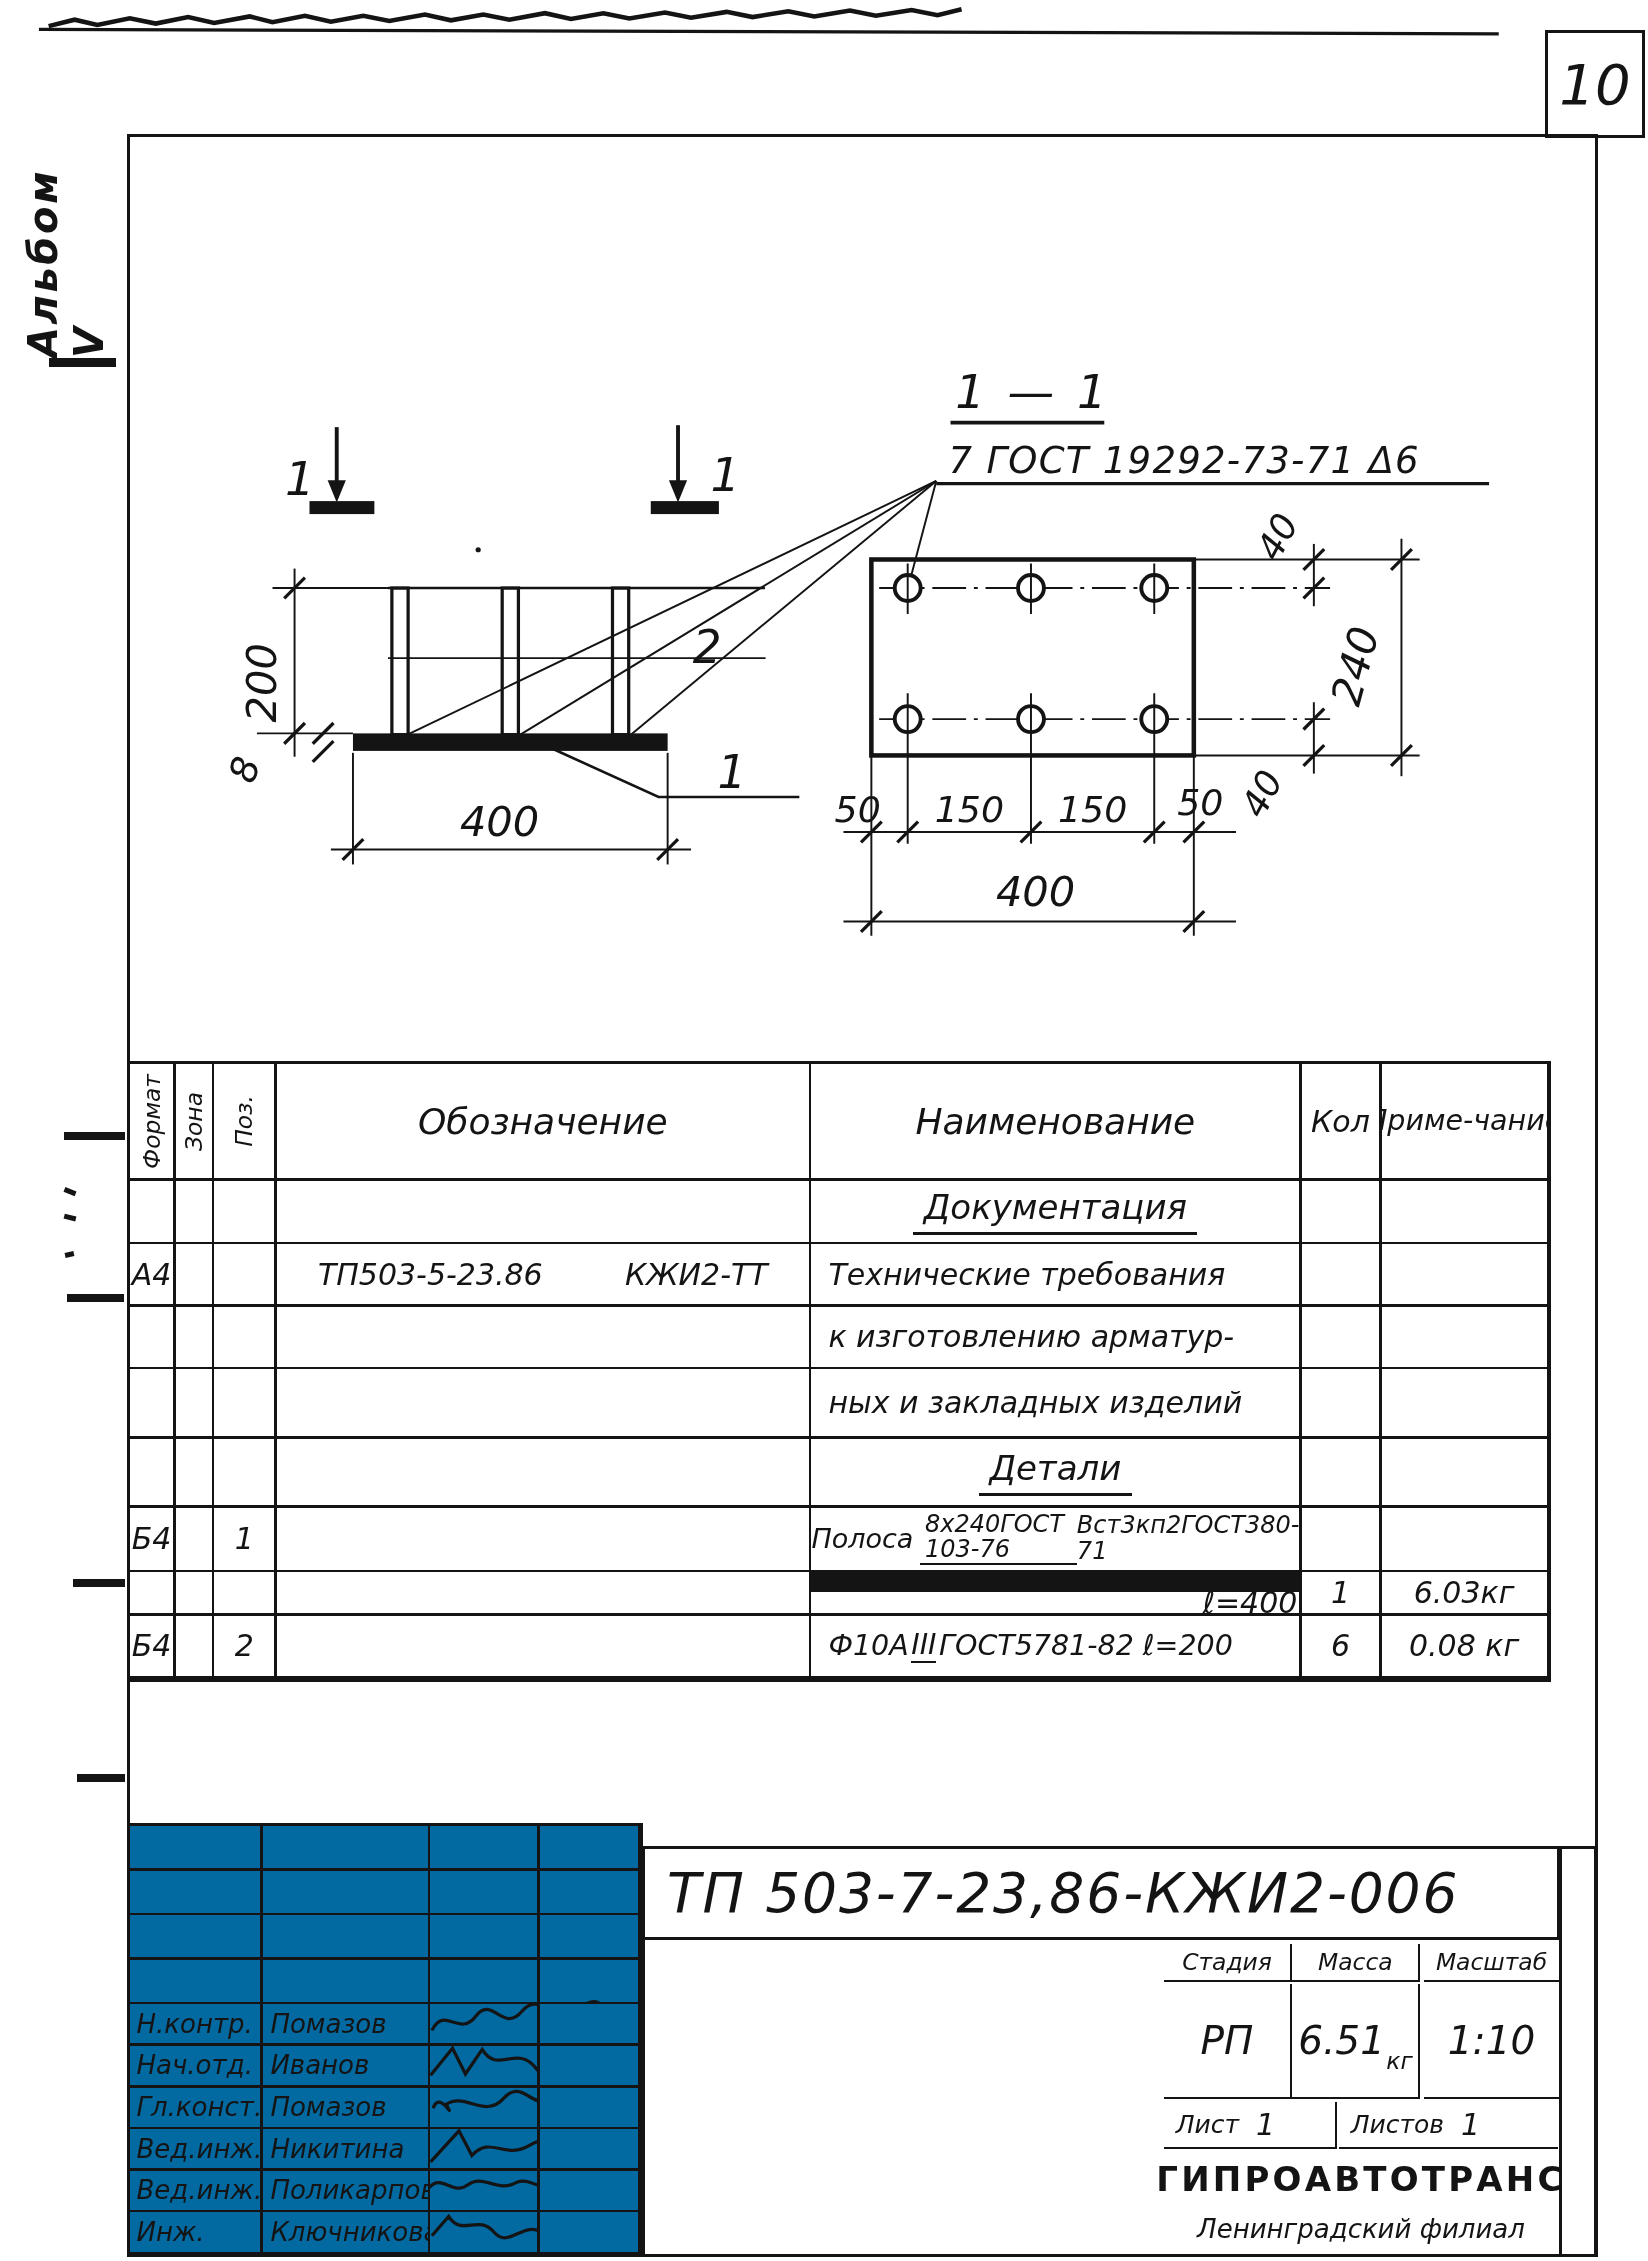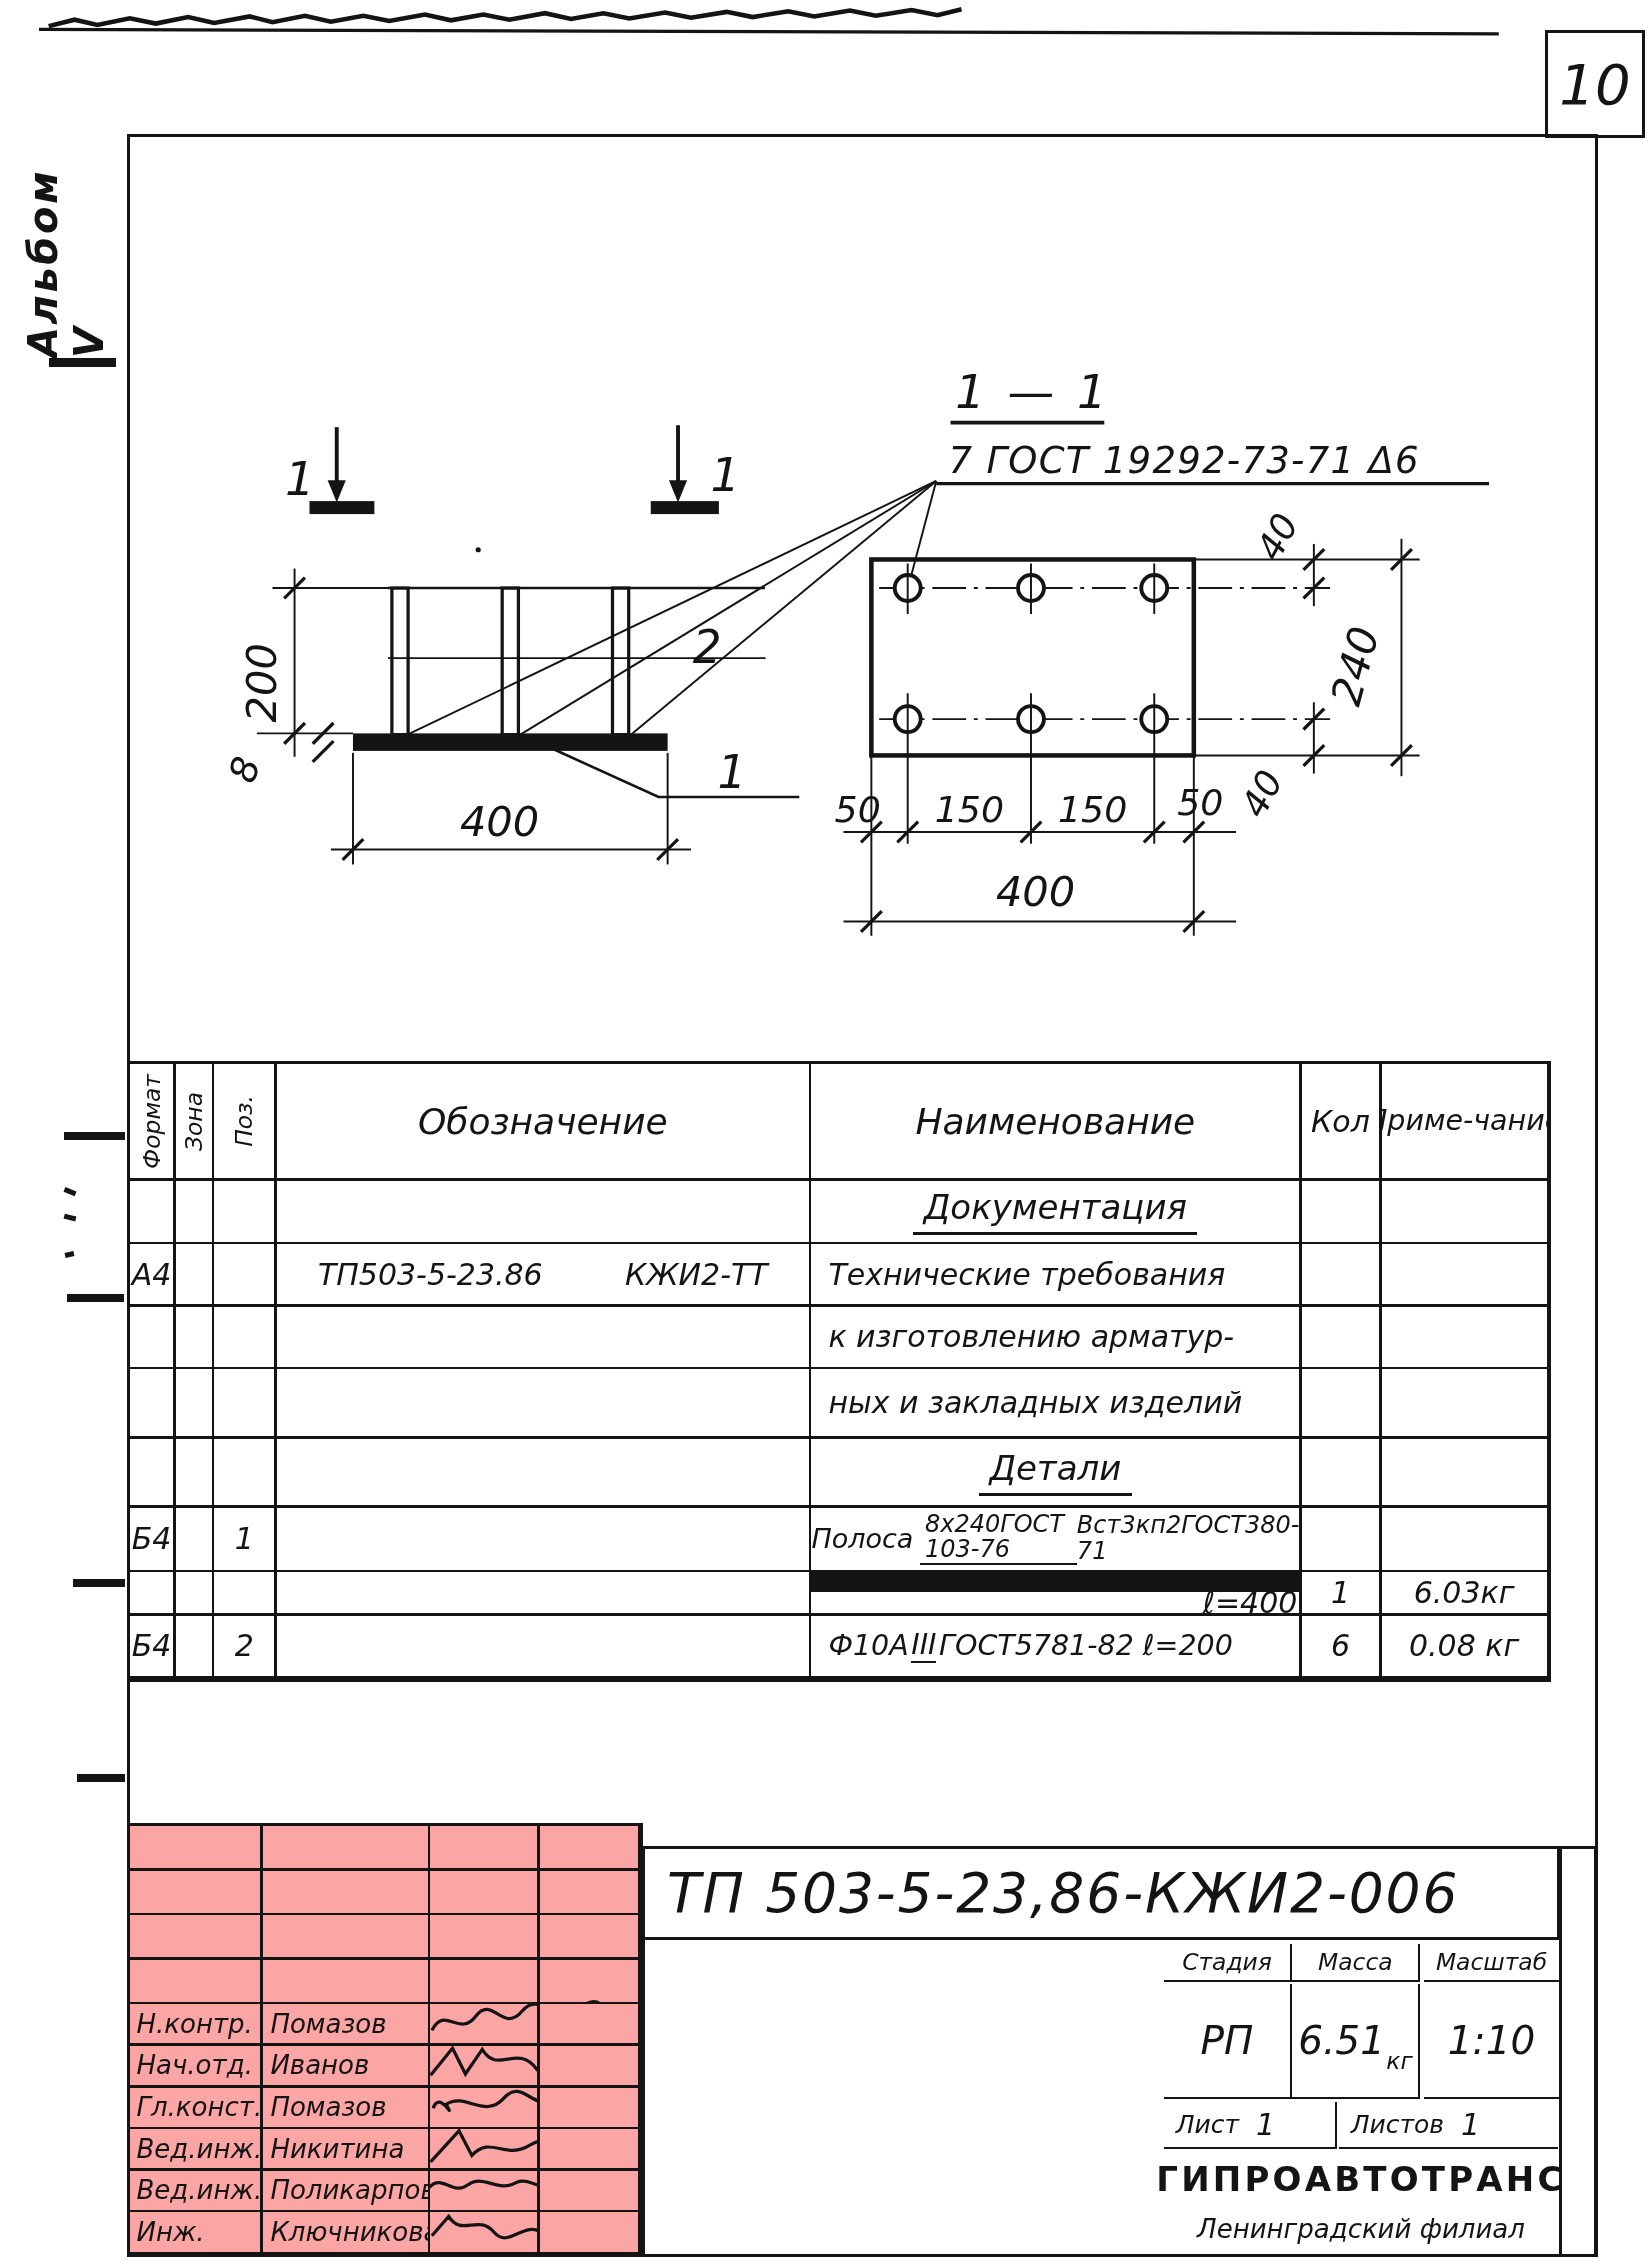--- a/index.html
+++ b/index.html
@@ -25,21 +25,21 @@
   .vtext{writing-mode:vertical-rl;transform:rotate(180deg);font-size:23.4px;}
   .hcol{font-size:36px;}
   .section-name{border-bottom:3.2px solid #141414;padding:0 10.4px 5.2px 10.4px;font-size:34px;}
   .frac{display:flex;flex-direction:row;align-items:center;line-height:1.05;font-size:24px;}
   .frac .top{border-bottom:2.6px solid #141414;padding:0 5.2px 1.3px 5.2px;}
   .u3{border-bottom:2.6px solid #141414;}
   
   #tb-left{left:127px;top:1823px;width:516px;height:433px;border:3.9px solid #141414;background:#141414;
            display:grid;grid-template-columns:130px 165px 107px 98px;
            grid-template-rows:42px 42px 42px 42px 39px 39px 39px 39px 39px 40px;grid-gap:2.6px;}
-  .tc{background:#fca5a5;display:flex;align-items:center;font-style:italic;font-size:26px;overflow:visible;position:relative;}
+  .tc{background:#0369a1;display:flex;align-items:center;font-style:italic;font-size:26px;overflow:visible;position:relative;}
   .tc.role{padding-left:6.5px;}
   .tc.name{padding-left:7.8px;}
   #tb-right{left:642px;top:1846px;width:955px;height:411px;border:3.9px solid #141414;}
   .cell{position:absolute;box-sizing:border-box;}
   #tb-desig{left:0;top:0;width:914px;height:91px;border-bottom:3.9px solid #141414;border-right:2.6px solid #141414;
             display:flex;align-items:center;padding-left:22px;font-size:55px;font-style:italic;letter-spacing:1.9px;white-space:nowrap;}
   #tb-strip{right:0;top:0;bottom:0;width:31px;}
   #tb-strip-line{left:914px;top:0;bottom:0;width:2.6px;background:#141414;}
   #tb-product{left:0;top:95px;width:519px;height:308px;border-right:2.6px solid #141414;
               display:flex;flex-direction:column;align-items:center;padding-top:38px;font-style:italic;}
@@ -344,21 +344,21 @@
   <div class="tc name">Ключникова</div>
   <div class="tc">
     <svg class="sig-svg" width="195" height="40" viewBox="0 0 300 62">
         <path d="M8 40 L34 10 C54 42 80 6 104 34 S150 14 180 36 C210 50 240 20 268 34" stroke="#141414" stroke-width="5" fill="none"></path>
       </svg>
   </div>
   <div class="tc"></div>
 </div>
 
 <div class="abs" id="tb-right">
-  <div class="cell" id="tb-desig">ТП 503-5-23,86-КЖИ2-006</div>
+  <div class="cell" id="tb-desig">ТП 503-7-23,86-КЖИ2-006</div>
   <div class="cell" id="tb-strip-line"></div>
   <div class="cell" id="tb-strip"></div>
 
 
   <div class="cell stagehead" style="left:519px;width:128px;border-right:2.6px solid #141414;">Стадия</div>
   <div class="cell stagehead" style="left:650px;width:128px;border-right:2.6px solid #141414;margin-left:-2.6px;left:650px;">Масса</div>
   <div class="cell stagehead" style="left:779px;width:135px;">Масштаб</div>
 
   <div class="cell stageval" style="left:519px;width:128px;border-right:2.6px solid #141414;">РП</div>
   <div class="cell stageval" style="left:650px;width:128px;border-right:2.6px solid #141414;margin-left:-2.6px;left:650px;gap:1.3px;">

